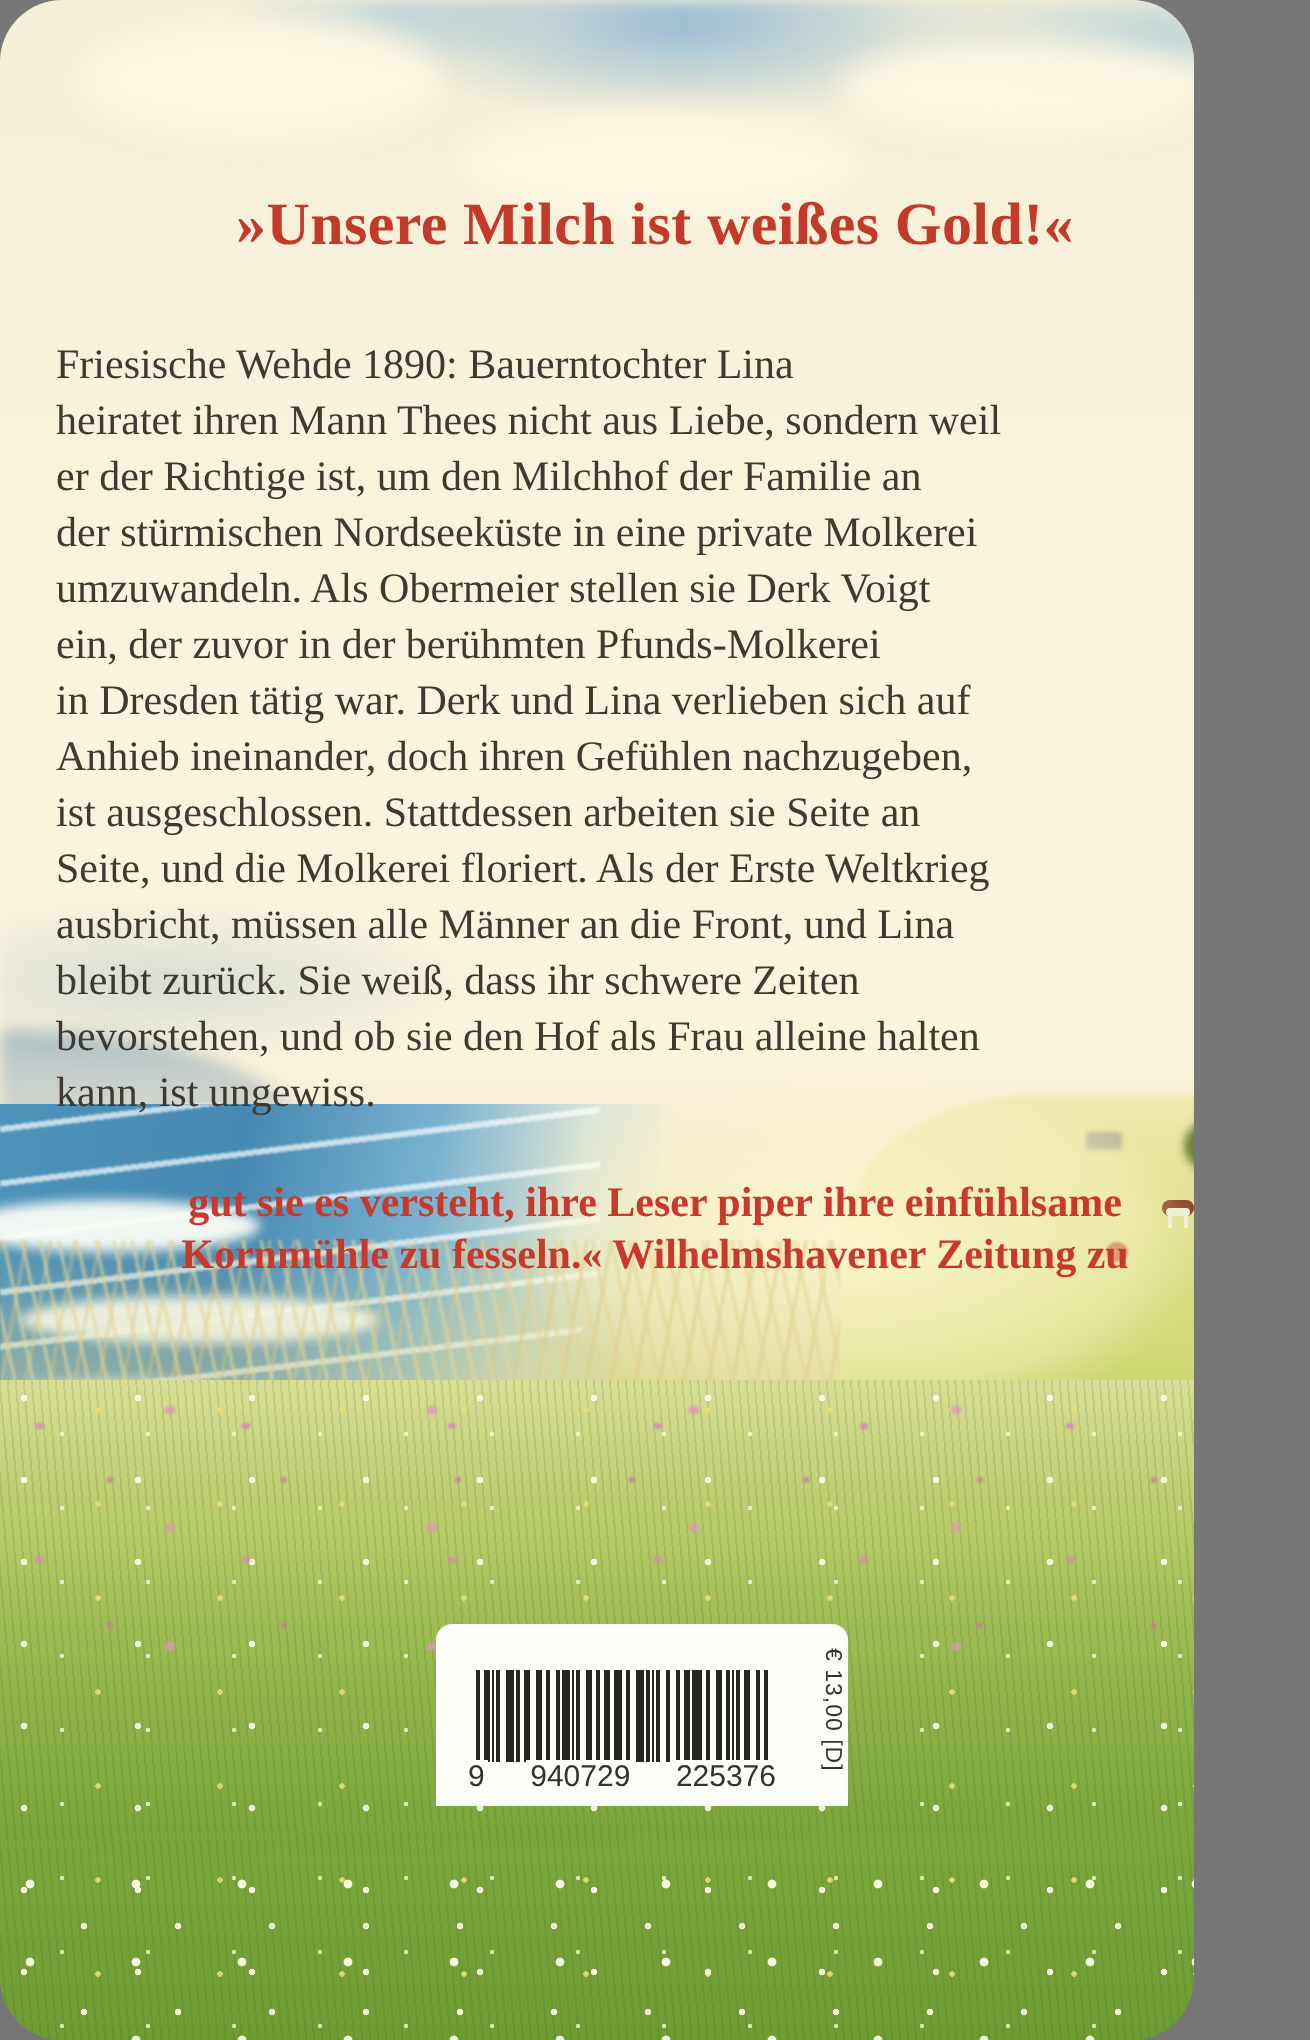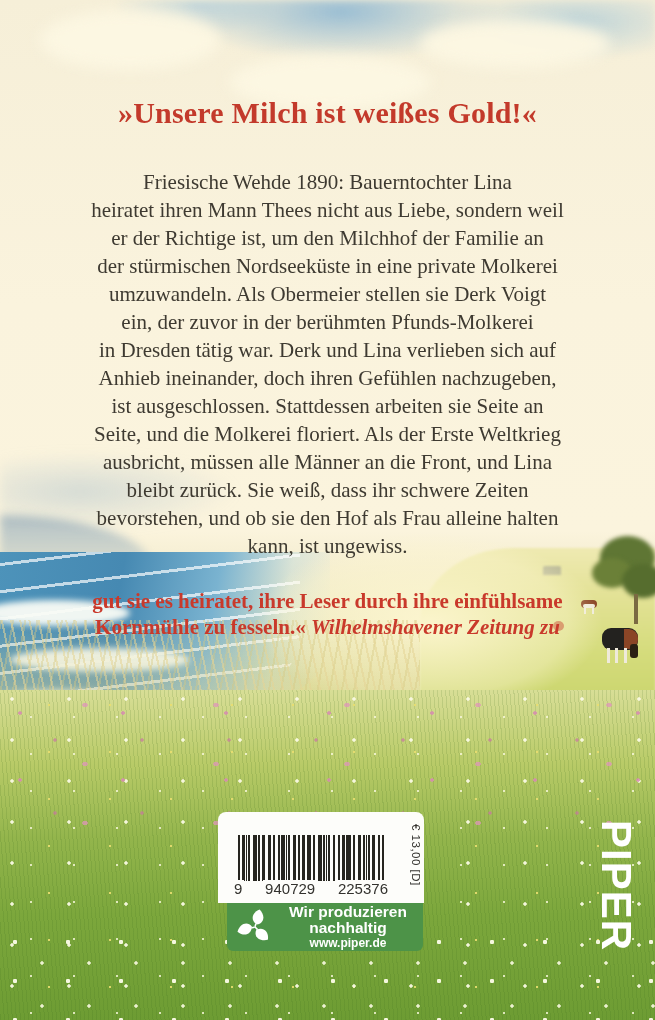--- a/index.html
+++ b/index.html
@@ -1,19 +1,20 @@
 <!DOCTYPE html>
 <html><head>
 <meta charset="utf-8">
 <style>
   html,body{margin:0;padding:0;background:#777;}
   .cover{
-    position:relative; width:655px; height:1020px; overflow:hidden;
+    position:relative; width:597px; height:1020px; overflow:hidden;
     font-family:"Liberation Serif", serif;
     background:linear-gradient(180deg,#f6efd8 0%,#faf3dd 30%,#fbf4dd 52%,#f3ecce 56%,#e9e6b9 62%,#d9dd93 70%,#a9c25c 82%,#7ca73c 92%,#6d9c33 100%);
+    border-radius:31px;
   }
   .cover *{box-sizing:border-box;}
   
   .sky-blue{position:absolute;left:0;top:0;width:655px;height:120px;
     background:
       radial-gradient(ellipse 230px 70px at 52% 10%, rgba(138,181,210,.85), transparent 70%),
       radial-gradient(ellipse 180px 55px at 88% 18%, rgba(150,192,216,.6), transparent 70%),
       radial-gradient(ellipse 120px 45px at 30% 4%, rgba(160,198,220,.55), transparent 70%);
     filter:blur(3px);}
   .cloud{position:absolute;background:rgba(252,247,226,.96);border-radius:50%;filter:blur(7px);}
@@ -83,25 +84,25 @@
       radial-gradient(5px 4px at 85px 10px, rgba(222,150,185,.75) 50%, transparent 60%);
     background-size:103px 67px, 87px 73px, 131px 59px; filter:blur(.4px);}
   .white-flowers-bottom{position:absolute;left:0;top:930px;width:655px;height:90px;
     background:
       radial-gradient(4px 4px at 15px 12px, rgba(252,252,232,.95) 50%, transparent 60%),
       radial-gradient(3px 3px at 42px 33px, rgba(250,250,226,.9) 50%, transparent 60%);
     background-size:53px 39px, 47px 43px;}
   
   .tagline{position:absolute;left:0;top:96px;width:655px;text-align:center;
     font-size:30px;font-weight:bold;color:#c33a2b;letter-spacing:.2px;}
-  .blurb{position:absolute;left:28px;top:168px;width:599px;text-align:center;
+  .blurb{position:absolute;left:28px;top:168px;width:599px;text-align:left;
     font-size:21px;line-height:28px;color:#3e3a31;white-space:pre-line;}
   .quote{position:absolute;left:18px;top:588px;width:619px;text-align:center;
     font-size:21px;line-height:26px;font-weight:bold;color:#c9392b;}
-  .quote .it{font-style:italic;}
+  .quote .it{}
   
   .barcode-label{position:absolute;left:218px;top:812px;width:206px;height:91px;
     background:#fdfdfa;border-radius:8px 8px 0 0;
     font-family:"Liberation Sans", sans-serif;color:#33322e;}
   .isbn-text{position:absolute;left:0;top:5px;width:182px;text-align:center;font-size:13.5px;letter-spacing:.2px;}
   .bars-wrap{position:absolute;left:14px;top:23px;width:158px;height:62px;}
   .bars{position:absolute;left:6px;top:0;width:146px;height:46px;
     background:
       repeating-linear-gradient(90deg, #26251f 0 2px, transparent 2px 5px),
       repeating-linear-gradient(90deg, #26251f 0 1px, transparent 1px 8px),
@@ -183,58 +184,35 @@
 in Dresden tätig war. Derk und Lina verlieben sich auf
 Anhieb ineinander, doch ihren Gefühlen nachzugeben,
 ist ausgeschlossen. Stattdessen arbeiten sie Seite an
 Seite, und die Molkerei floriert. Als der Erste Weltkrieg
 ausbricht, müssen alle Männer an die Front, und Lina
 bleibt zurück. Sie weiß, dass ihr schwere Zeiten
 bevorstehen, und ob sie den Hof als Frau alleine halten
 kann, ist ungewiss.</div>
 
   <div class="quote">
-    <div>gut sie es heiratet, ihre Leser durch ihre einfühlsame</div>
+    <div>gut sie es versteht, ihre Leser piper ihre einfühlsame</div>
     <div><span>Kornmühle zu fesseln.« </span><span class="it">Wilhelmshavener Zeitung zu</span></div>
   </div>
 
   <div class="barcode-label">
     <div class="bars-wrap">
       <div class="bars"></div>
       <div class="guard g1"></div>
       <div class="guard g2"></div>
       <div class="guard g3"></div>
       <div class="barcode-digits">
         <span>9</span>
         <span>940729</span>
         <span>225376</span>
       </div>
     </div>
     <div class="price-vertical">€ 13,00 [D]</div>
   </div>
 
-  <div class="badge">
-    <svg class="badge-icon" viewBox="-22 -22 44 44" xmlns="http://www.w3.org/2000/svg">
-      <g fill="#ffffff">
-        <g transform="rotate(15)">
-          <path d="M0,-19 C7,-15 9,-6 1,-3 C-7,-6 -7,-14 0,-19 Z"></path>
-          <rect x="-0.8" y="-4" width="1.6" height="4" rx="0.8"></rect>
-        </g>
-        <g transform="rotate(135)">
-          <path d="M0,-19 C7,-15 9,-6 1,-3 C-7,-6 -7,-14 0,-19 Z"></path>
-          <rect x="-0.8" y="-4" width="1.6" height="4" rx="0.8"></rect>
-        </g>
-        <g transform="rotate(255)">
-          <path d="M0,-19 C7,-15 9,-6 1,-3 C-7,-6 -7,-14 0,-19 Z"></path>
-          <rect x="-0.8" y="-4" width="1.6" height="4" rx="0.8"></rect>
-        </g>
-      </g>
-    </svg>
-    <div class="badge-text">
-      <div class="badge-line1">Wir produzieren</div>
-      <div class="badge-line2">nachhaltig</div>
-      <div class="badge-url">www.piper.de</div>
-    </div>
-  </div>
 
   <div class="piper-logo">PIPER</div>
 
 </div>
 
 </body></html>

